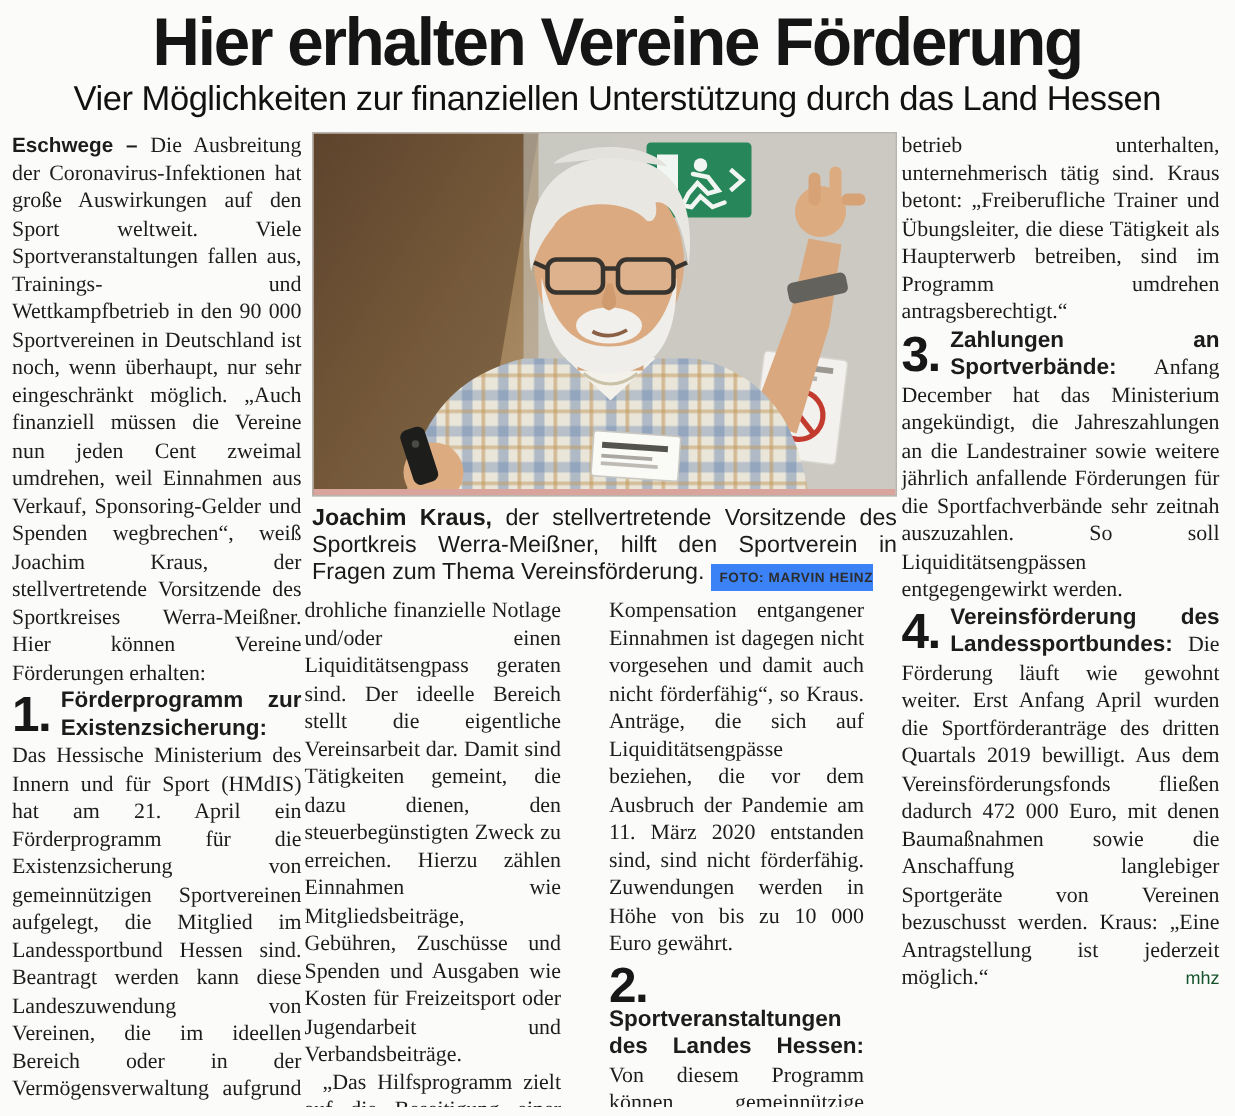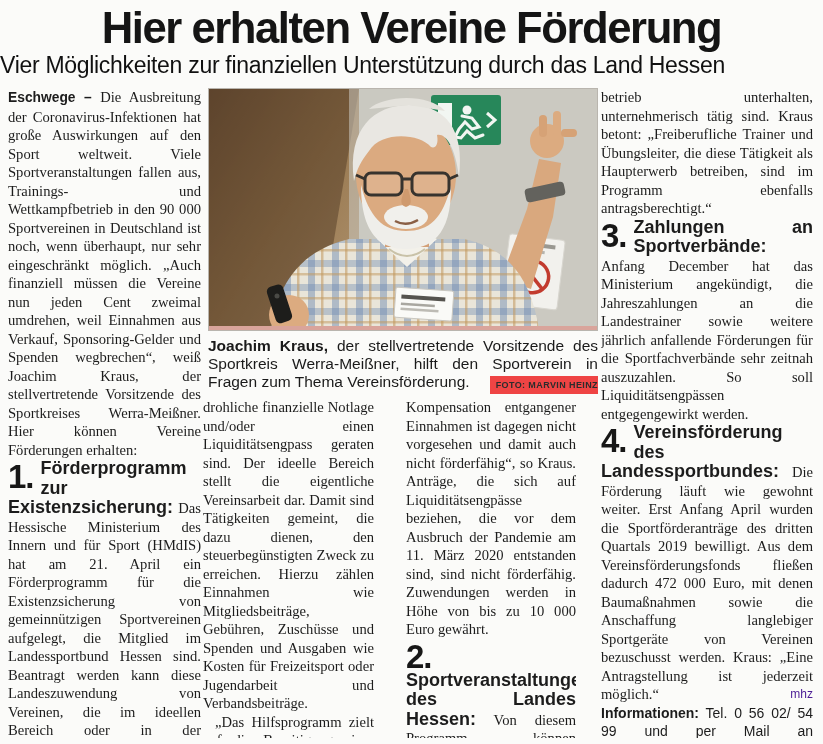--- a/index.html
+++ b/index.html
@@ -11,21 +11,21 @@
   }
   
   .headline{
     position:absolute;top:2px;left:0;width:823px;text-align:center;
     font-family:"Liberation Sans", sans-serif;font-weight:700;
     font-size:45px;letter-spacing:-1.5px;color:#151515;
     transform:scaleX(.97);transform-origin:center;
     white-space:nowrap;
   }
   .subheadline{
-    position:absolute;top:52px;left:0;width:714px;text-align:center;
+    position:absolute;top:52px;left:0;width:823px;text-align:center;
     font-family:"Liberation Sans", sans-serif;font-weight:400;
     font-size:23px;letter-spacing:-.3px;color:#111;
     white-space:nowrap;
   }
   
   .col{
     position:absolute;top:88px;height:650px;overflow:hidden;
     text-align:justify;font-size:14.6px;line-height:18.5px;
   }
   #col1{left:8px;width:193px;}
@@ -33,40 +33,40 @@
   #col3{left:406px;top:398px;width:170px;height:340px;}
   #col4{left:601px;width:212px;}
   .col p{margin:0;}
   .lead-bold{font-family:"Liberation Sans", sans-serif;font-weight:700;font-size:13.8px;}
   .sec{margin-top:14px;}
   .num{
     float:left;font-family:"Liberation Sans", sans-serif;font-weight:700;
     font-size:33px;line-height:.85;letter-spacing:-1px;
     margin:4px 7px 0 0;color:#171717;
   }
-  .sh{font-family:"Liberation Sans", sans-serif;font-weight:700;font-size:18px;}
+  .sh{font-family:"Liberation Sans", sans-serif;font-weight:700;font-size:15px;}
   .indent{text-indent:12px;}
-  .sig{float:right;font-size:12px;color:#4c1d95;font-family:"Liberation Sans", sans-serif;}
+  .sig{float:right;font-size:12px;color:#14532d;font-family:"Liberation Sans", sans-serif;}
   .info{margin-top:8px;font-family:"Liberation Sans", sans-serif;font-size:14px;line-height:18px;}
   .info b{font-weight:700;}
   
   #photo{
     position:absolute;left:208px;top:88px;width:390px;height:243px;
     border:1px solid #b9b5ae;box-sizing:border-box;background:#c9c7c0;
   }
   #caption{
     position:absolute;left:208px;top:337px;width:390px;height:58px;
     font-family:Liberation Sans, sans-serif;font-size:15.5px;line-height:18px;
     text-align:justify;color:#1a1a1a;
   }
   .cap-name{font-weight:700;}
   .credit{
-    position:absolute;right:0;bottom:1px;
+    position:absolute;right:16px;bottom:1px;
     font-size:9px;font-weight:700;letter-spacing:.4px;color:#2c2c2c;
-    background:#ef4444;padding-left:6px;
+    background:#3b82f6;padding-left:6px;
   }
 </style>
 </head>
 <body>
 
 <div class="headline">Hier erhalten Vereine Förderung</div>
 <div class="subheadline">Vier Möglichkeiten zur finanziellen Unterstützung durch das Land Hessen</div>
 
 <div class="col" id="col1">
   <p><span class="lead-bold">Eschwege –</span> <span>Die Ausbreitung der Coronavirus-Infektionen hat große Auswirkungen auf den Sport weltweit. Viele Sportveranstaltungen fallen aus, Trainings- und Wettkampfbetrieb in den 90 000 Sportvereinen in Deutschland ist noch, wenn überhaupt, nur sehr eingeschränkt möglich. „Auch finanziell müssen die Vereine nun jeden Cent zweimal umdrehen, weil Einnahmen aus Verkauf, Sponsoring-Gelder und Spenden wegbrechen“, weiß Joachim Kraus, der stellvertretende Vorsitzende des Sportkreises Werra-Meißner. Hier können Vereine Förderungen erhalten:</span></p>
@@ -174,17 +174,16 @@
   <p>drohliche finanzielle Notlage und/oder einen Liquiditätsengpass geraten sind. Der ideelle Bereich stellt die eigentliche Vereinsarbeit dar. Damit sind Tätigkeiten gemeint, die dazu dienen, den steuerbegünstigten Zweck zu erreichen. Hierzu zählen Einnahmen wie Mitgliedsbeiträge, Gebühren, Zuschüsse und Spenden und Ausgaben wie Kosten für Freizeitsport oder Jugendarbeit und Verbandsbeiträge.</p>
   <p class="indent">„Das Hilfsprogramm zielt auf die Beseitigung einer Existenzbedrohung in Folge mangelnder Liquidität, eine</p>
 </div>
 
 <div class="col" id="col3">
   <p>Kompensation entgangener Einnahmen ist dagegen nicht vorgesehen und damit auch nicht förderfähig“, so Kraus. Anträge, die sich auf Liquiditätsengpässe beziehen, die vor dem Ausbruch der Pandemie am 11. März 2020 entstanden sind, sind nicht förderfähig. Zuwendungen werden in Höhe von bis zu 10 000 Euro gewährt.</p>
   <p class="sec"><span class="num">2.</span><b class="sh">Sportveranstaltungen des Landes Hessen:</b> <span>Von diesem Programm können gemeinnützige Sportvereine profitieren, wenn sie einen wirtschaftlichen Geschäfts-</span></p>
 </div>
 
 <div class="col" id="col4">
-  <p>betrieb unterhalten, unternehmerisch tätig sind. Kraus betont: „Freiberufliche Trainer und Übungsleiter, die diese Tätigkeit als Haupterwerb betreiben, sind im Programm ebenfalls antragsberechtigt.“</p>
+  <p>betrieb unterhalten, unternehmerisch tätig sind. Kraus betont: „Freiberufliche Trainer und Übungsleiter, die diese Tätigkeit als Haupterwerb betreiben, sind im Programm umdrehen antragsberechtigt.“</p>
   <p class="sec"><span class="num">3.</span><b class="sh">Zahlungen an Sportverbände:</b> <span>Anfang December hat das Ministerium angekündigt, die Jahreszahlungen an die Landestrainer sowie weitere jährlich anfallende Förderungen für die Sportfachverbände sehr zeitnah auszuzahlen. So soll Liquiditätsengpässen entgegengewirkt werden.</span></p>
   <p class="sec"><span class="num">4.</span><b class="sh">Vereinsförderung des Landessportbundes:</b> <span>Die Förderung läuft wie gewohnt weiter. Erst Anfang April wurden die Sportförderanträge des dritten Quartals 2019 bewilligt. Aus dem Vereinsförderungsfonds fließen dadurch 472 000 Euro, mit denen Baumaßnahmen sowie die Anschaffung langlebiger Sportgeräte von Vereinen bezuschusst werden. Kraus: „Eine Antragstellung ist jederzeit möglich.“</span> <span class="sig">mhz</span></p>
-  <p class="info"><b>Informationen:</b> <span>Tel. 0 56 02/ 54 99 und per Mail an vereinberatung@sk-wm.de</span></p>
 </div>
 
 </body></html>

